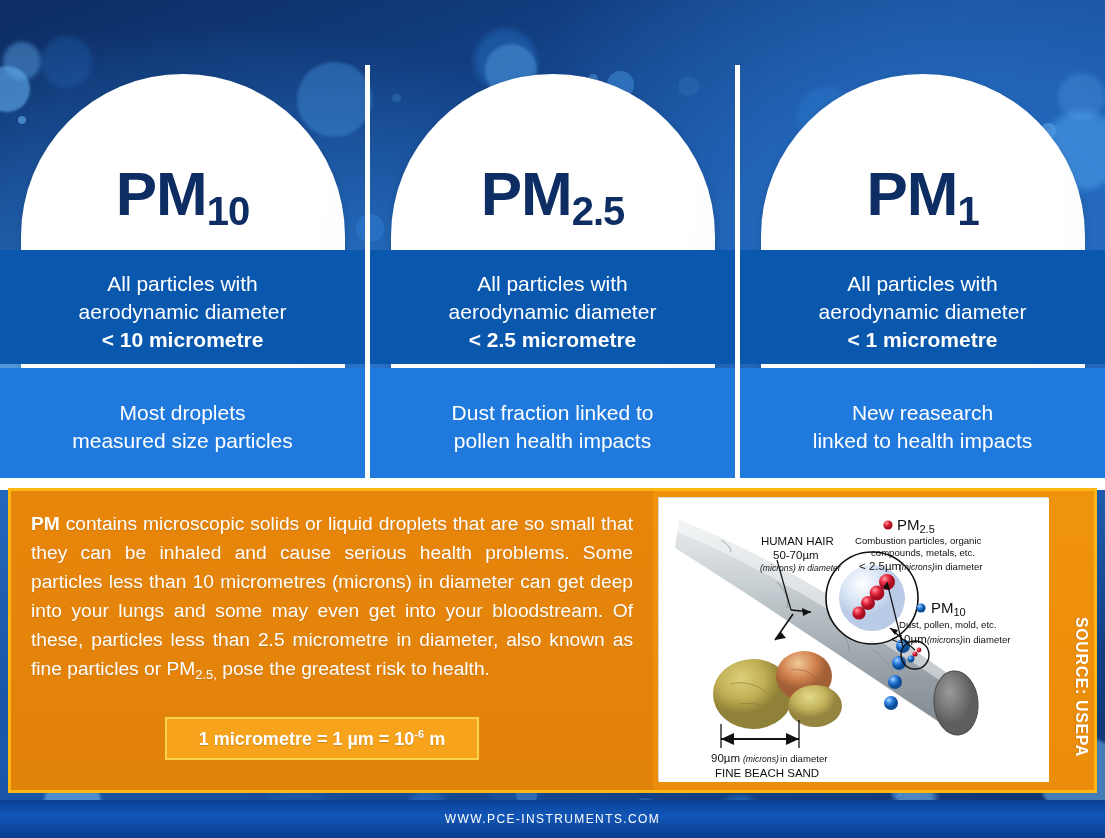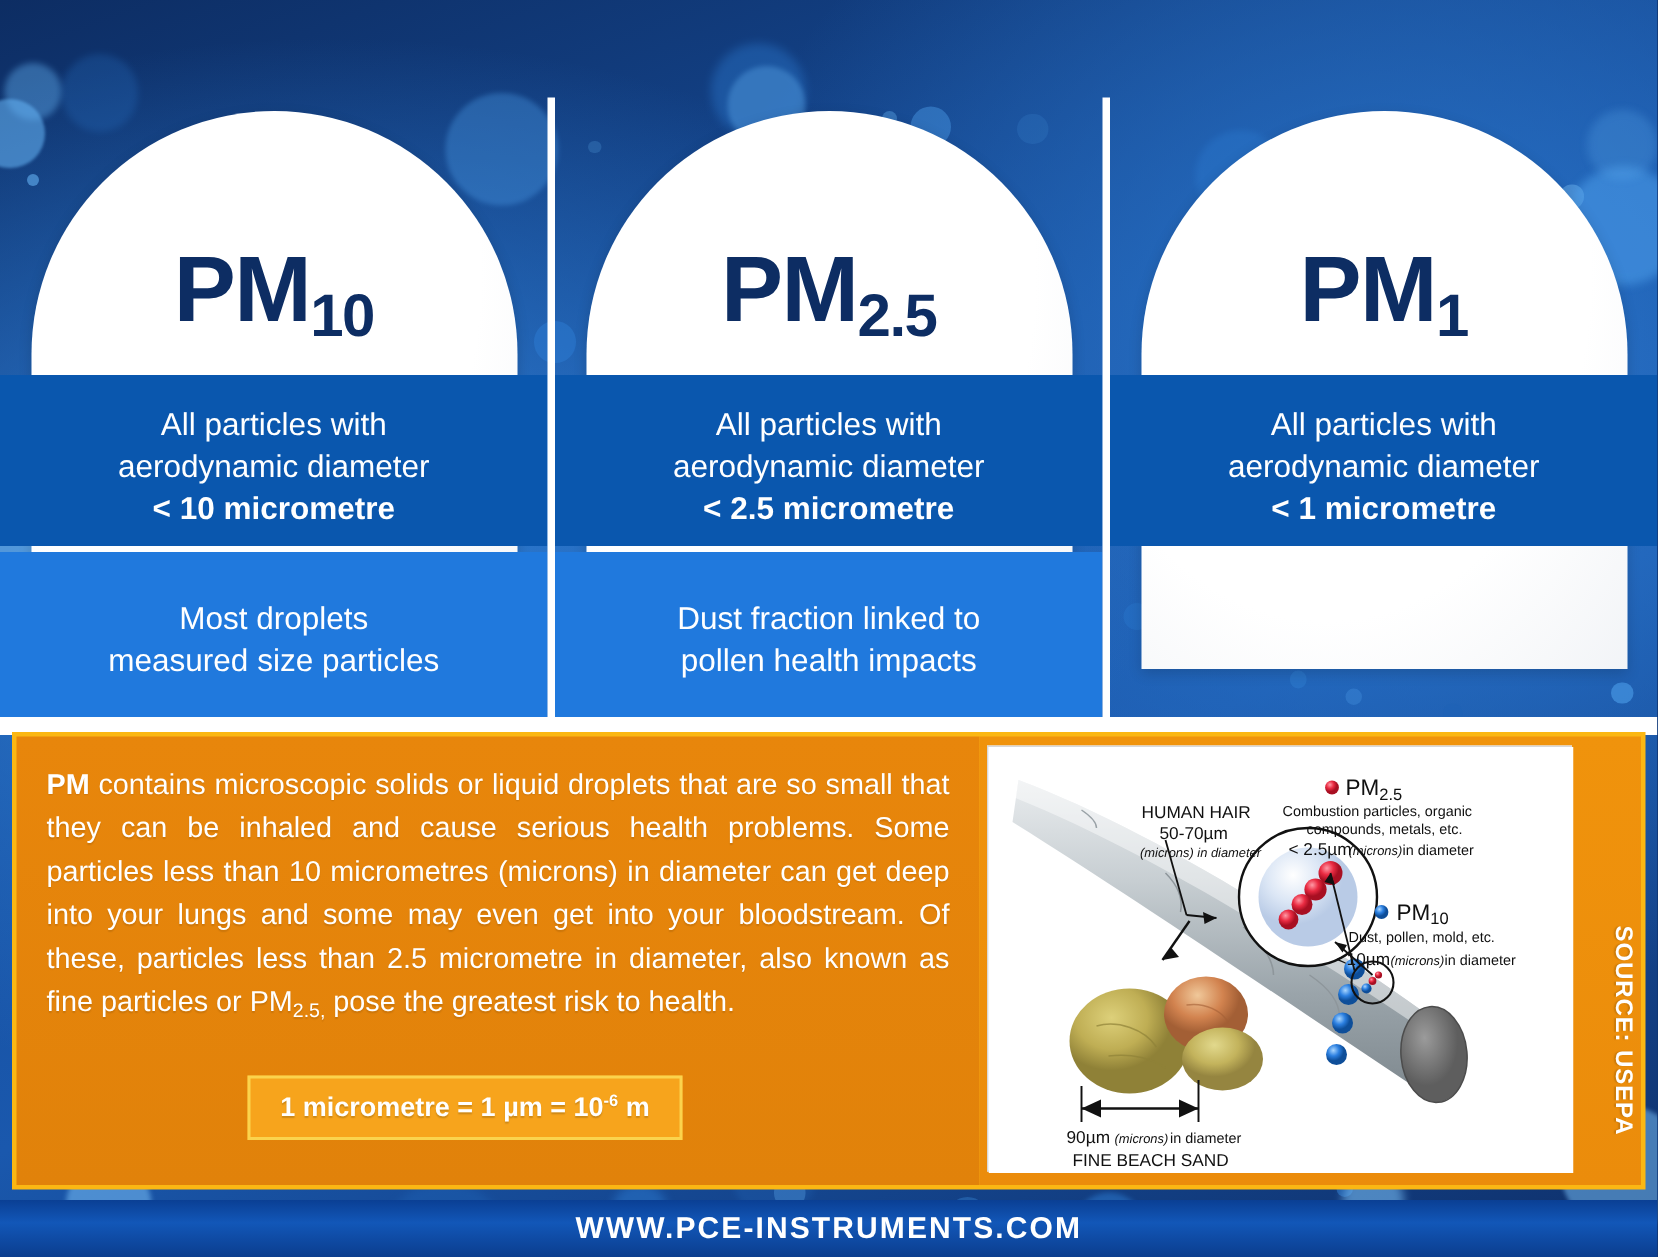--- a/index.html
+++ b/index.html
@@ -98,21 +98,21 @@
     background:linear-gradient(180deg,#e8860b 0%, #e1820a 100%);
     padding:18px 20px 0 20px;
   }
   .para {
     color:#ffffff; font-size:19.2px; line-height:29px; text-align:justify;
     text-shadow:0 1px 1px rgba(0,0,0,.12);
   }
   .para b { font-weight:bold; }
   .para sub { font-size:13px; vertical-align:baseline; position:relative; top:4px; }
   .formula-box {
-    position:absolute; left:154px; top:226px; width:290px; height:43px;
+    position:absolute; left:154px; top:226px; width:314px; height:43px;
     background:#f7a41c; border:2px solid #fbd34d;
     display:flex; align-items:center; justify-content:center;
   }
   .formula {
     color:#ffffff; font-size:18px; font-weight:bold;
     text-shadow:0 1px 1px rgba(0,0,0,.18);
   }
   .formula sup { font-size:11px; }
 
   .epa-area {
@@ -131,21 +131,21 @@
     text-shadow:0 1px 1px rgba(0,0,0,.15);
   }
 
   
   .footer {
     position:absolute; left:0; top:800px; width:1105px; height:38px; z-index:25;
     background:linear-gradient(180deg,#0a3f94 0%, #1257b8 40%, #0b3d8e 100%);
     display:flex; align-items:center; justify-content:center;
   }
   .footer-txt {
-    color:#ffffff; font-size:20px; font-weight:bold; letter-spacing:1.4px;
+    color:#ffffff; font-size:12px; font-weight:normal; letter-spacing:1.4px;
   }
 
   
   .epa-t  { font-family:"Liberation Sans", sans-serif; font-size:11.5px; fill:#101010; }
   .epa-ts { font-family:"Liberation Sans", sans-serif; font-size:9.6px; fill:#101010; }
   .epa-ti { font-family:"Liberation Sans", sans-serif; font-size:8.6px; fill:#101010; font-style:italic; }
   .epa-big{ font-family:"Liberation Sans", sans-serif; font-size:15px; fill:#101010; }
 </style>
 </head>
 <body>
@@ -363,20 +363,26 @@
           <span>PM</span><sub>1</sub>
         </div>
       </div>
       <div class="band-a">
         <div class="txt">
           <span>All particles with</span><br>
           <span>aerodynamic diameter</span><br>
           <b>&lt; 1 micrometre</b>
         </div>
       </div>
+      <div class="band-b">
+        <div class="txt">
+          <span>New reasearch</span><br>
+          <span>linked to health impacts</span>
+        </div>
+      </div>
     </div>
   </div>
 
   <div class="gap"></div>
 
   <div class="orange-wrap">
     <div class="orange-inner">
 
       <div class="orange-text">
         <div class="para">

